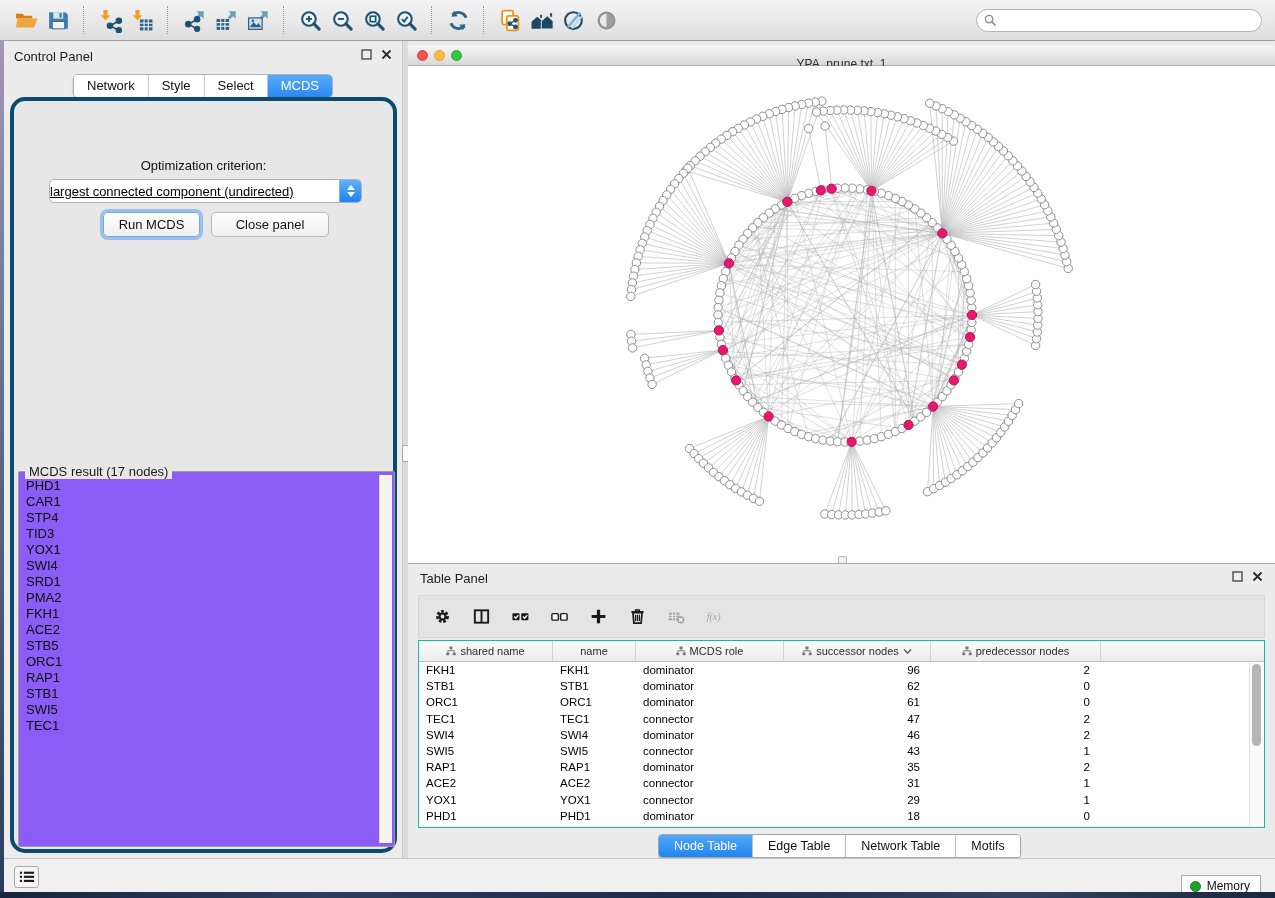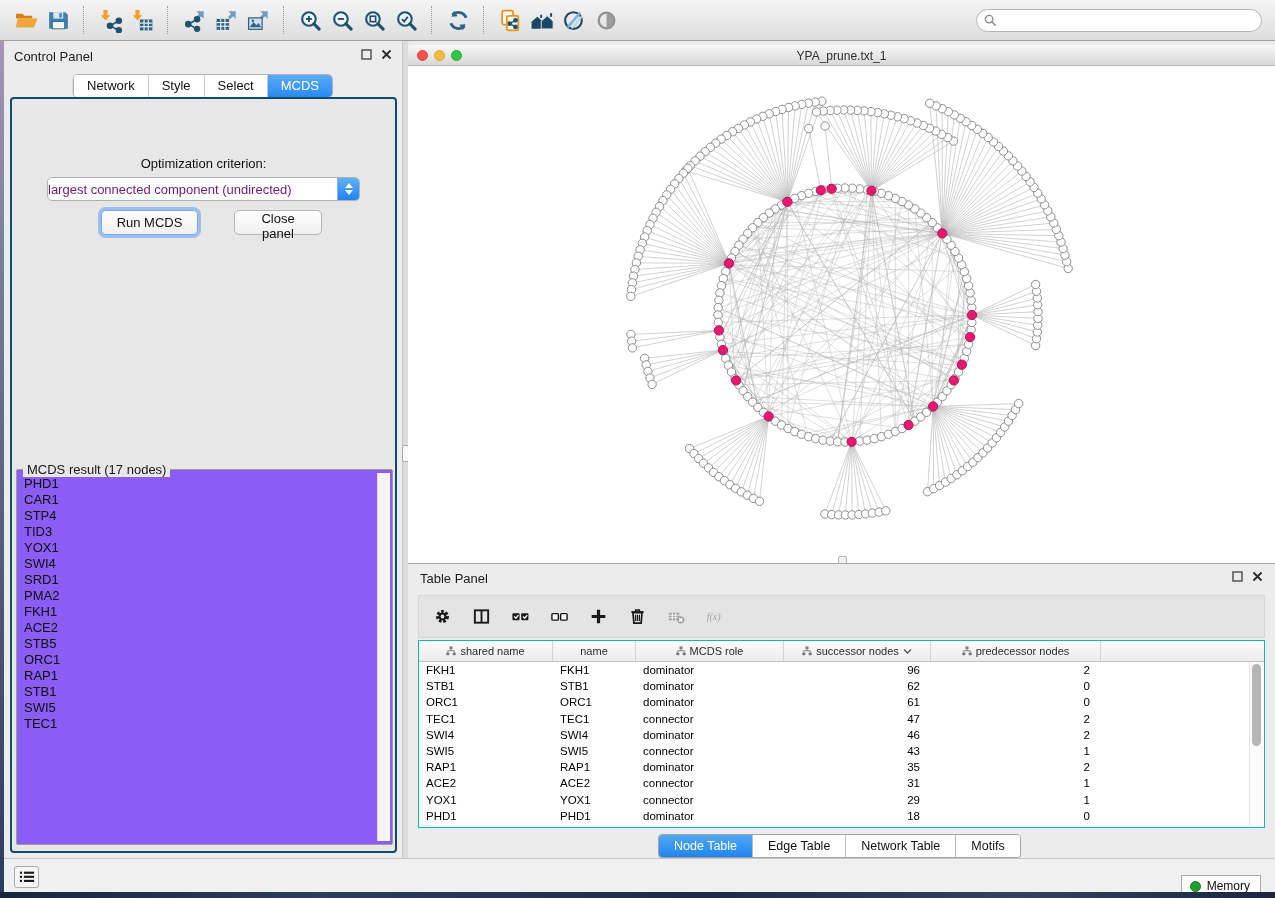--- a/index.html
+++ b/index.html
@@ -33,48 +33,48 @@
   
   .control-panel{left:4px;top:41px;width:399px;height:817px;background:#ececec;box-sizing:border-box;border-right:1px solid #c7c7c7;}
   .cp-titlebar{position:relative;height:30px;}
   .cp-title{position:absolute;left:10px;top:8px;font-size:13px;color:#1c1c1c;}
   .win-ctrls{position:absolute;right:10px;top:8px;display:flex;gap:9px;align-items:center;}
   .win-ctrls svg{width:11px;height:11px;display:block;}
   .seg-tabs{position:absolute;left:50%;transform:translateX(-50%);top:33px;display:inline-flex;border:1px solid #b2b2b2;border-radius:5px;background:#fff;overflow:hidden;box-shadow:0 1px 1px rgba(0,0,0,.08);}
   .seg{padding:3px 13px;font-size:13px;color:#111;background:#fff;border-right:1px solid #c9c9c9;cursor:default;line-height:16px;}
   .seg:last-child{border-right:none;}
   .seg.active{background:linear-gradient(#58abf9,#2a8af2);color:#fff;}
-  .cp-body{position:absolute;left:6px;top:56px;width:387px;height:756px;background:#e7e7e7;border:2px solid #0c4a6e;border-radius:4px;box-sizing:border-box;}
+  .cp-body{position:absolute;left:6px;top:56px;width:387px;height:756px;background:#e7e7e7;border:4px solid #0c4a6e;border-radius:15px;box-sizing:border-box;}
   .opt-label{position:absolute;left:0;width:100%;top:57px;text-align:center;font-size:13px;color:#111;}
   .dropdown{position:absolute;left:35px;top:78px;width:313px;height:24px;background:#fff;border:1px solid #b1b1b1;border-radius:5px;display:flex;align-items:center;box-sizing:border-box;overflow:hidden;}
-  .dropdown .dd-text{flex:1;font-size:13px;color:#701a75;white-space:nowrap;}
+  .dropdown .dd-text{flex:1;font-size:13px;color:#000000;white-space:nowrap;text-decoration:underline;}
   .dd-caret{width:21px;height:100%;background:linear-gradient(#62b1fa,#2082ef);display:flex;flex-direction:column;align-items:center;justify-content:center;gap:2px;border-left:1px solid #7fb4ea;}
   .dd-caret i{display:block;width:0;height:0;border-left:4px solid transparent;border-right:4px solid transparent;}
   .dd-caret .up{border-bottom:5px solid #fff;}
   .dd-caret .dn{border-top:5px solid #fff;}
   .cp-btn{position:absolute;height:25px;background:linear-gradient(#ffffff,#f0f0f0);border:1px solid #b6b6b6;border-radius:5px;font-size:13px;color:#111;font-family:"Liberation Sans",sans-serif;padding:0 14px;box-sizing:border-box;}
   .cp-btn.run{left:89px;top:111px;width:97px;box-shadow:0 0 0 3px rgba(106,164,242,.6);border-color:#77a8e8;}
-  .cp-btn.close{left:197px;top:111px;width:88px;margin-left:25px;}
+  .cp-btn.close{left:197px;top:111px;width:118px;}
   .groupbox{position:absolute;left:4px;top:370px;width:375px;height:374px;border:1px solid #9c9c9c;border-radius:2px;background:#8b5cf6;}
   .gb-legend{position:absolute;top:-8px;left:6px;background:#e7e7e7;padding:0 4px;font-size:13px;color:#1a1a1a;}
   .gb-list{position:absolute;left:2px;top:4px;right:15px;bottom:2px;overflow:hidden;padding:2px 0 0 5px;}
   .gb-item{font-size:13px;line-height:16px;color:#0d0d0d;}
   .gb-scroll{position:absolute;top:3px;right:2px;bottom:3px;width:12px;background:#f4f4f4;border-left:1px solid #ddd;}
   
   .v-divider{left:403px;top:41px;width:5px;height:817px;background:#dcdcdc;}
   .v-handle{position:absolute;left:-1px;top:404px;width:7px;height:17px;background:#fafafa;border:1px solid #a8a8a8;border-radius:2px;box-sizing:border-box;}
   
   .network-panel{left:408px;top:41px;width:867px;height:522px;background:#ececec;}
   .net-titlebar{position:absolute;left:0;top:4px;width:100%;height:21px;
     background:linear-gradient(#f7f7f7,#d8d8d8);border-bottom:1px solid #b2b2b2;border-radius:4px 4px 0 0;box-sizing:border-box;}
   .tl{position:absolute;top:5px;width:11px;height:11px;border-radius:50%;box-sizing:border-box;}
   .tl.red{left:9px;background:#f9544f;border:1px solid #d64540;}
   .tl.yellow{left:26px;background:#fcbb3e;border:1px solid #d9a32e;}
   .tl.green{left:43px;background:#2fc840;border:1px solid #28a835;}
-  .net-title{position:absolute;width:100%;top:4px;text-align:center;font-size:12px;color:#2e2e2e;}
+  .net-title{position:absolute;width:100%;top:12px;text-align:center;font-size:12px;color:#2e2e2e;}
   .net-canvas{position:absolute;left:0;top:25px;width:867px;height:497px;background:#fff;}
   .h-handle{position:absolute;left:430px;top:515px;width:9px;height:8px;background:#f2f2f2;border:1px solid #b5b5b5;border-radius:2px;box-sizing:border-box;}
   
   .table-panel{left:408px;top:563px;width:867px;height:295px;background:#ececec;border-top:1px solid #a8a8a8;box-sizing:border-box;}
   .tp-title{position:absolute;left:12px;top:7px;font-size:13px;color:#1c1c1c;}
   .tp-ctrls{position:absolute;right:12px;top:7px;display:flex;gap:9px;align-items:center;}
   .tp-ctrls svg{width:11px;height:11px;display:block;}
   .tp-toolbar{position:absolute;left:10px;top:31px;width:847px;height:43px;background:#e4e4e4;border:1px solid #d6d6d6;box-sizing:border-box;display:flex;align-items:center;padding-left:12px;gap:17px;}
   .tp-tbtn{width:22px;height:22px;display:flex;align-items:center;justify-content:center;}
   .tp-tbtn svg{width:19px;height:19px;}

